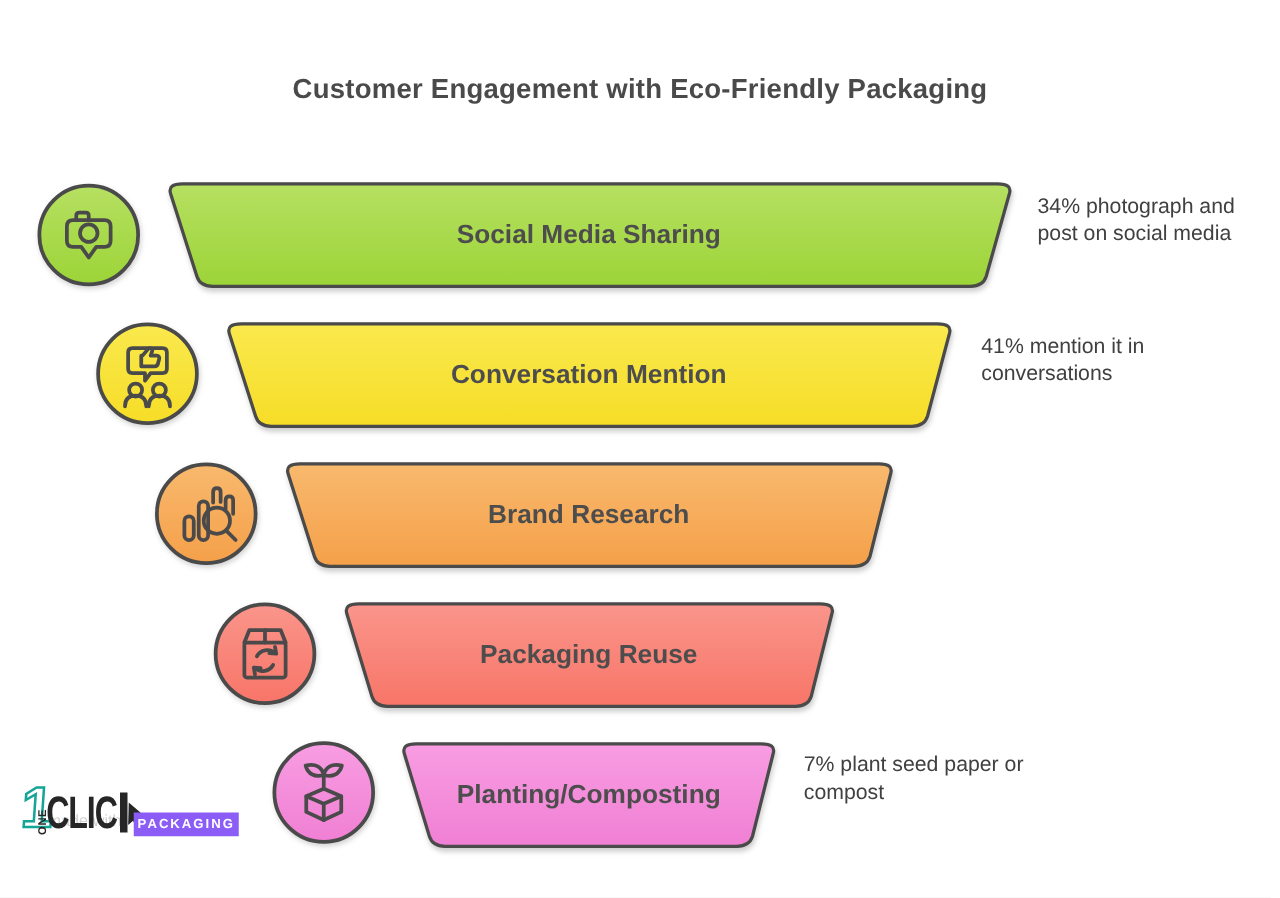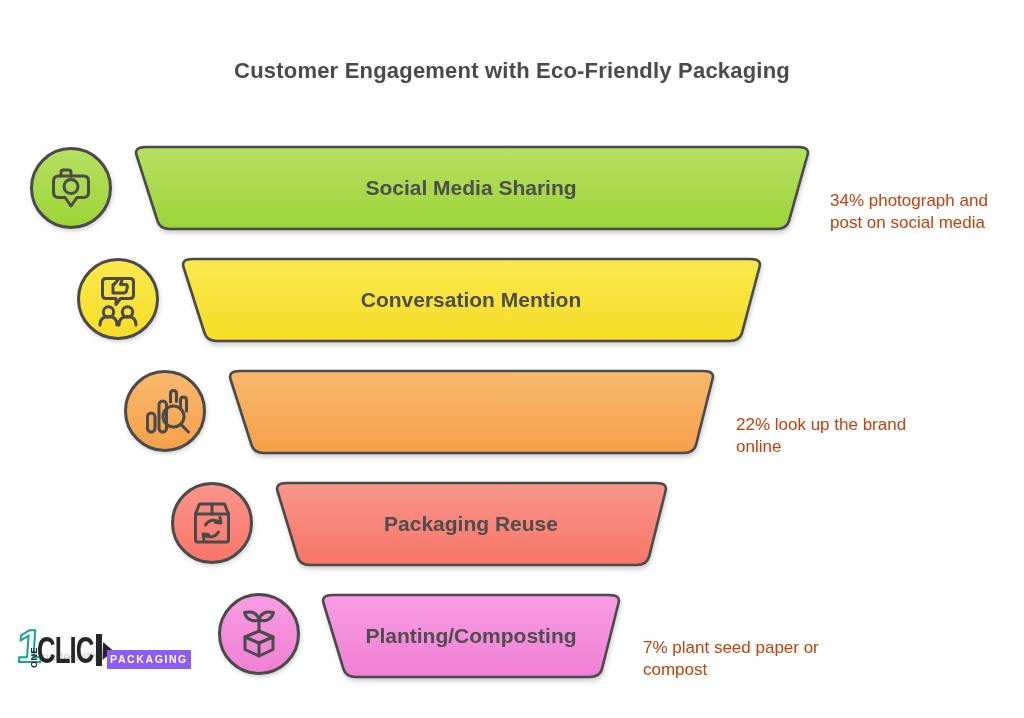--- a/index.html
+++ b/index.html
@@ -14,21 +14,21 @@
   .funnel-svg{position:absolute;left:0;top:0;}
   .bar-path{stroke:#4a4a4a;stroke-width:2.6;filter:drop-shadow(1px 3px 2px rgba(90,90,90,0.30));}
   .icon-svg{position:absolute;filter:drop-shadow(1px 2px 2px rgba(90,90,90,0.28));}
   .icon-circle{stroke:#4a4a4a;stroke-width:3;}
   .glyph{fill:none;stroke:#4a4a4a;stroke-width:3;stroke-linecap:round;stroke-linejoin:round;}
   .bar-label{
     position:absolute;left:171px;width:600px;height:82px;line-height:82px;
     text-align:center;font-size:21px;font-weight:bold;color:#4d4d4d;
   }
   .annotation{
-    position:absolute;font-size:17px;line-height:22px;color:#c2410c;margin-top:36px;
+    position:absolute;font-size:17px;line-height:22px;color:#404040;
   }
   .logo{position:absolute;left:16px;top:616px;width:210px;height:62px;}
   .watermark{position:absolute;left:22px;top:33px;font-size:13px;color:#d2d2d2;z-index:0;white-space:nowrap;}
   .logo-one{
     position:absolute;left:13px;top:52px;font-size:9px;font-weight:bold;color:#262626;
     letter-spacing:0.5px;transform:rotate(-90deg);transform-origin:0 0;z-index:2;
   }
   .logo-click{
     position:absolute;left:21px;top:14px;font-size:28px;font-weight:bold;color:#262626;
     letter-spacing:-1px;transform:scale(0.92,1.3);transform-origin:0 0;z-index:1;
@@ -73,25 +73,26 @@
     </defs>
     <path class="bar-path" fill="url(#grad0)" d="M 146 147 H 798 Q 810 147 807.5 155 L 789 221 Q 786.5 229 776.5 229 H 170 Q 160 229 157.5 221 L 136.5 155 Q 134 147 146 147 Z"></path>
     <path class="bar-path" fill="url(#grad1)" d="M 193 259 H 750 Q 762 259 759.5 267 L 742 333 Q 739.5 341 729.5 341 H 217 Q 207 341 204.5 333 L 183.5 267 Q 181 259 193 259 Z"></path>
     <path class="bar-path" fill="url(#grad2)" d="M 240 371 H 703 Q 715 371 712.5 379 L 696 445 Q 693.5 453 683.5 453 H 264 Q 254 453 251.5 445 L 230.5 379 Q 228 371 240 371 Z"></path>
     <path class="bar-path" fill="url(#grad3)" d="M 287 483 H 656 Q 668 483 665.5 491 L 649 557 Q 646.5 565 636.5 565 H 310 Q 300 565 297.5 557 L 277.5 491 Q 275 483 287 483 Z"></path>
     <path class="bar-path" fill="url(#grad4)" d="M 333 595 H 609 Q 621 595 618.5 603 L 602 669 Q 599.5 677 589.5 677 H 356 Q 346 677 343.5 669 L 323.5 603 Q 321 595 333 595 Z"></path>
   </svg>
 
   <div class="bar-label" style="top:259px">Conversation Mention</div>
   <div class="bar-label" style="top:147px">Social Media Sharing</div>
+  <div class="bar-label" style="top:371px">Brand Research</div>
   <div class="bar-label" style="top:483px">Packaging Reuse</div>
   <div class="bar-label" style="top:595px">Planting/Composting</div>
 
   <div class="annotation" style="left:830px;top:154px;width:168px">34% photograph and post on social media</div>
-  <div class="annotation" style="left:736px;top:378px;width:184px">22% look up the brand online</div>
+  <div class="annotation" style="left:785px;top:266px;width:152px">41% mention it in conversations</div>
   <div class="annotation" style="left:643px;top:601px;width:188px">7% plant seed paper or compost</div>
 
   <svg class="icon-svg" style="left:28px;top:145px" width="86" height="86" viewBox="0 0 86 86">
     <circle class="icon-circle" cx="43" cy="43" r="39.5" fill="url(#grad0)"></circle>
     <g class="glyph">
       <path d="M 33 31 v -3.5 q 0 -2.5 2.5 -2.5 h 5 q 2.5 0 2.5 2.5 v 3.5"></path>
       <path d="M 30.5 31 h 25 q 5 0 5 5 v 11.5 q 0 5 -5 5 h -6.5 l -6 8.5 l -6 -8.5 h -6.5 q -5 0 -5 -5 v -11.5 q 0 -5 5 -5 Z"></path>
       <circle cx="43" cy="41.5" r="7"></circle>
     </g>
   </svg>

